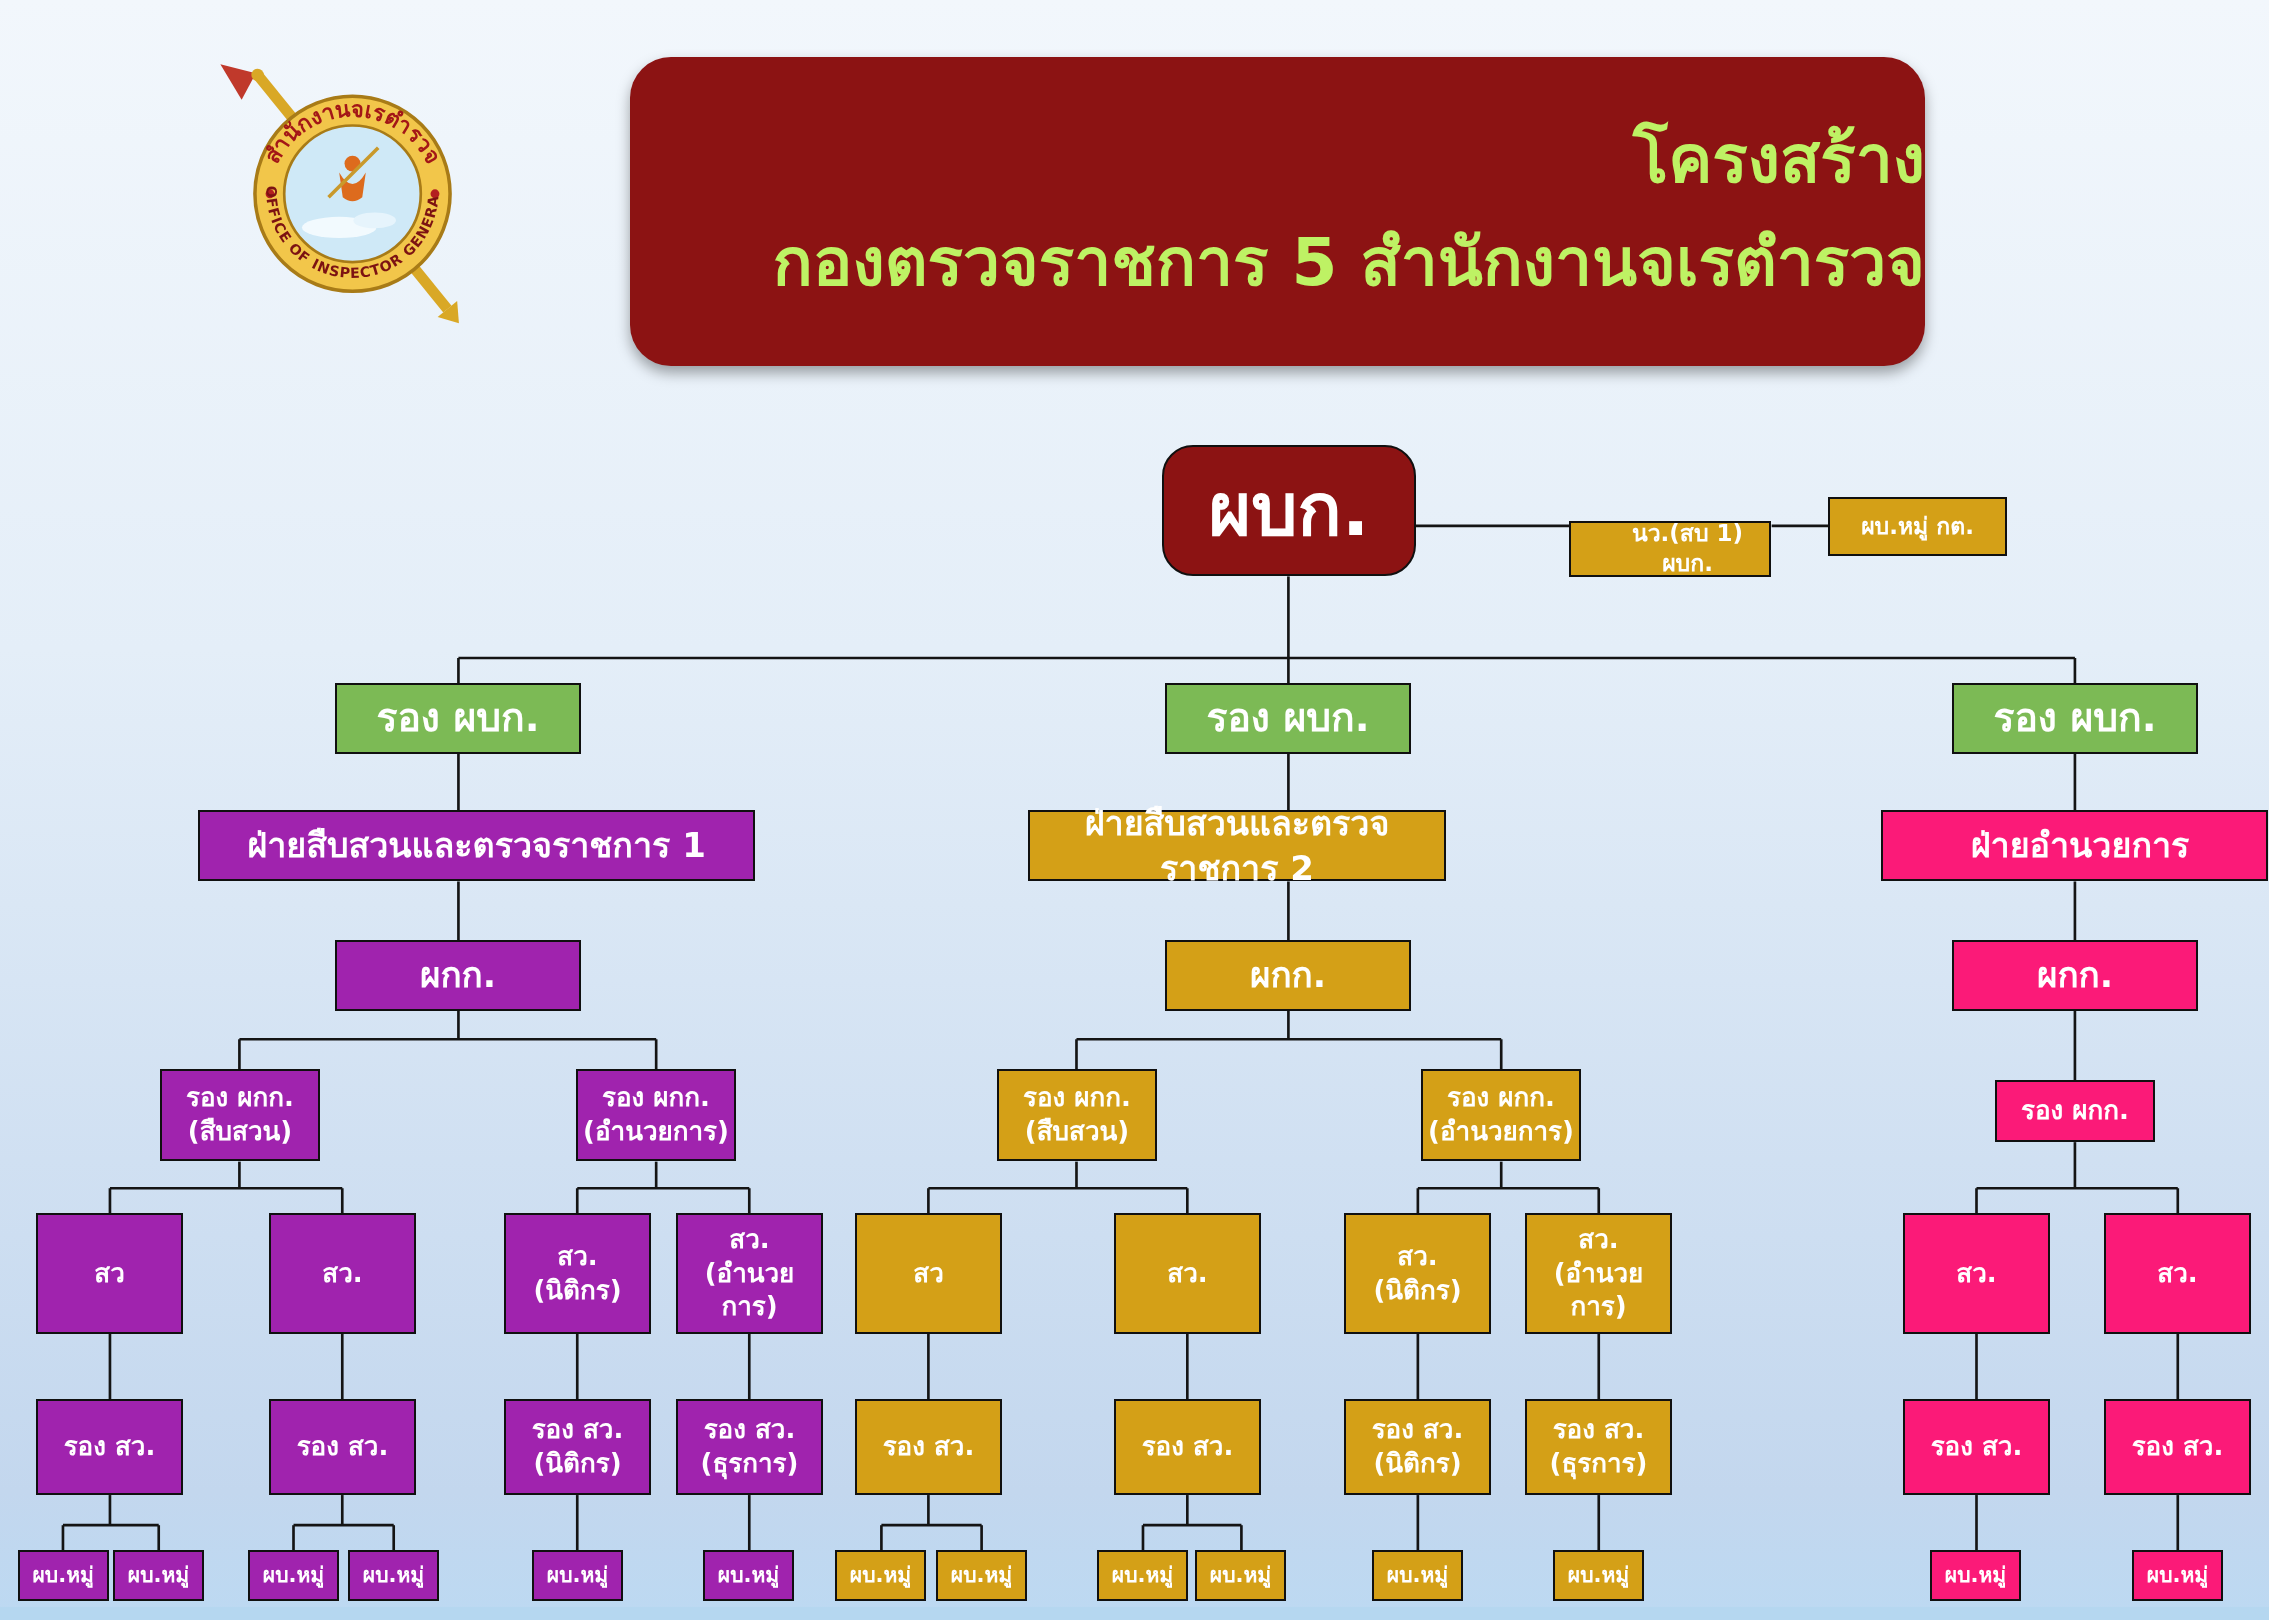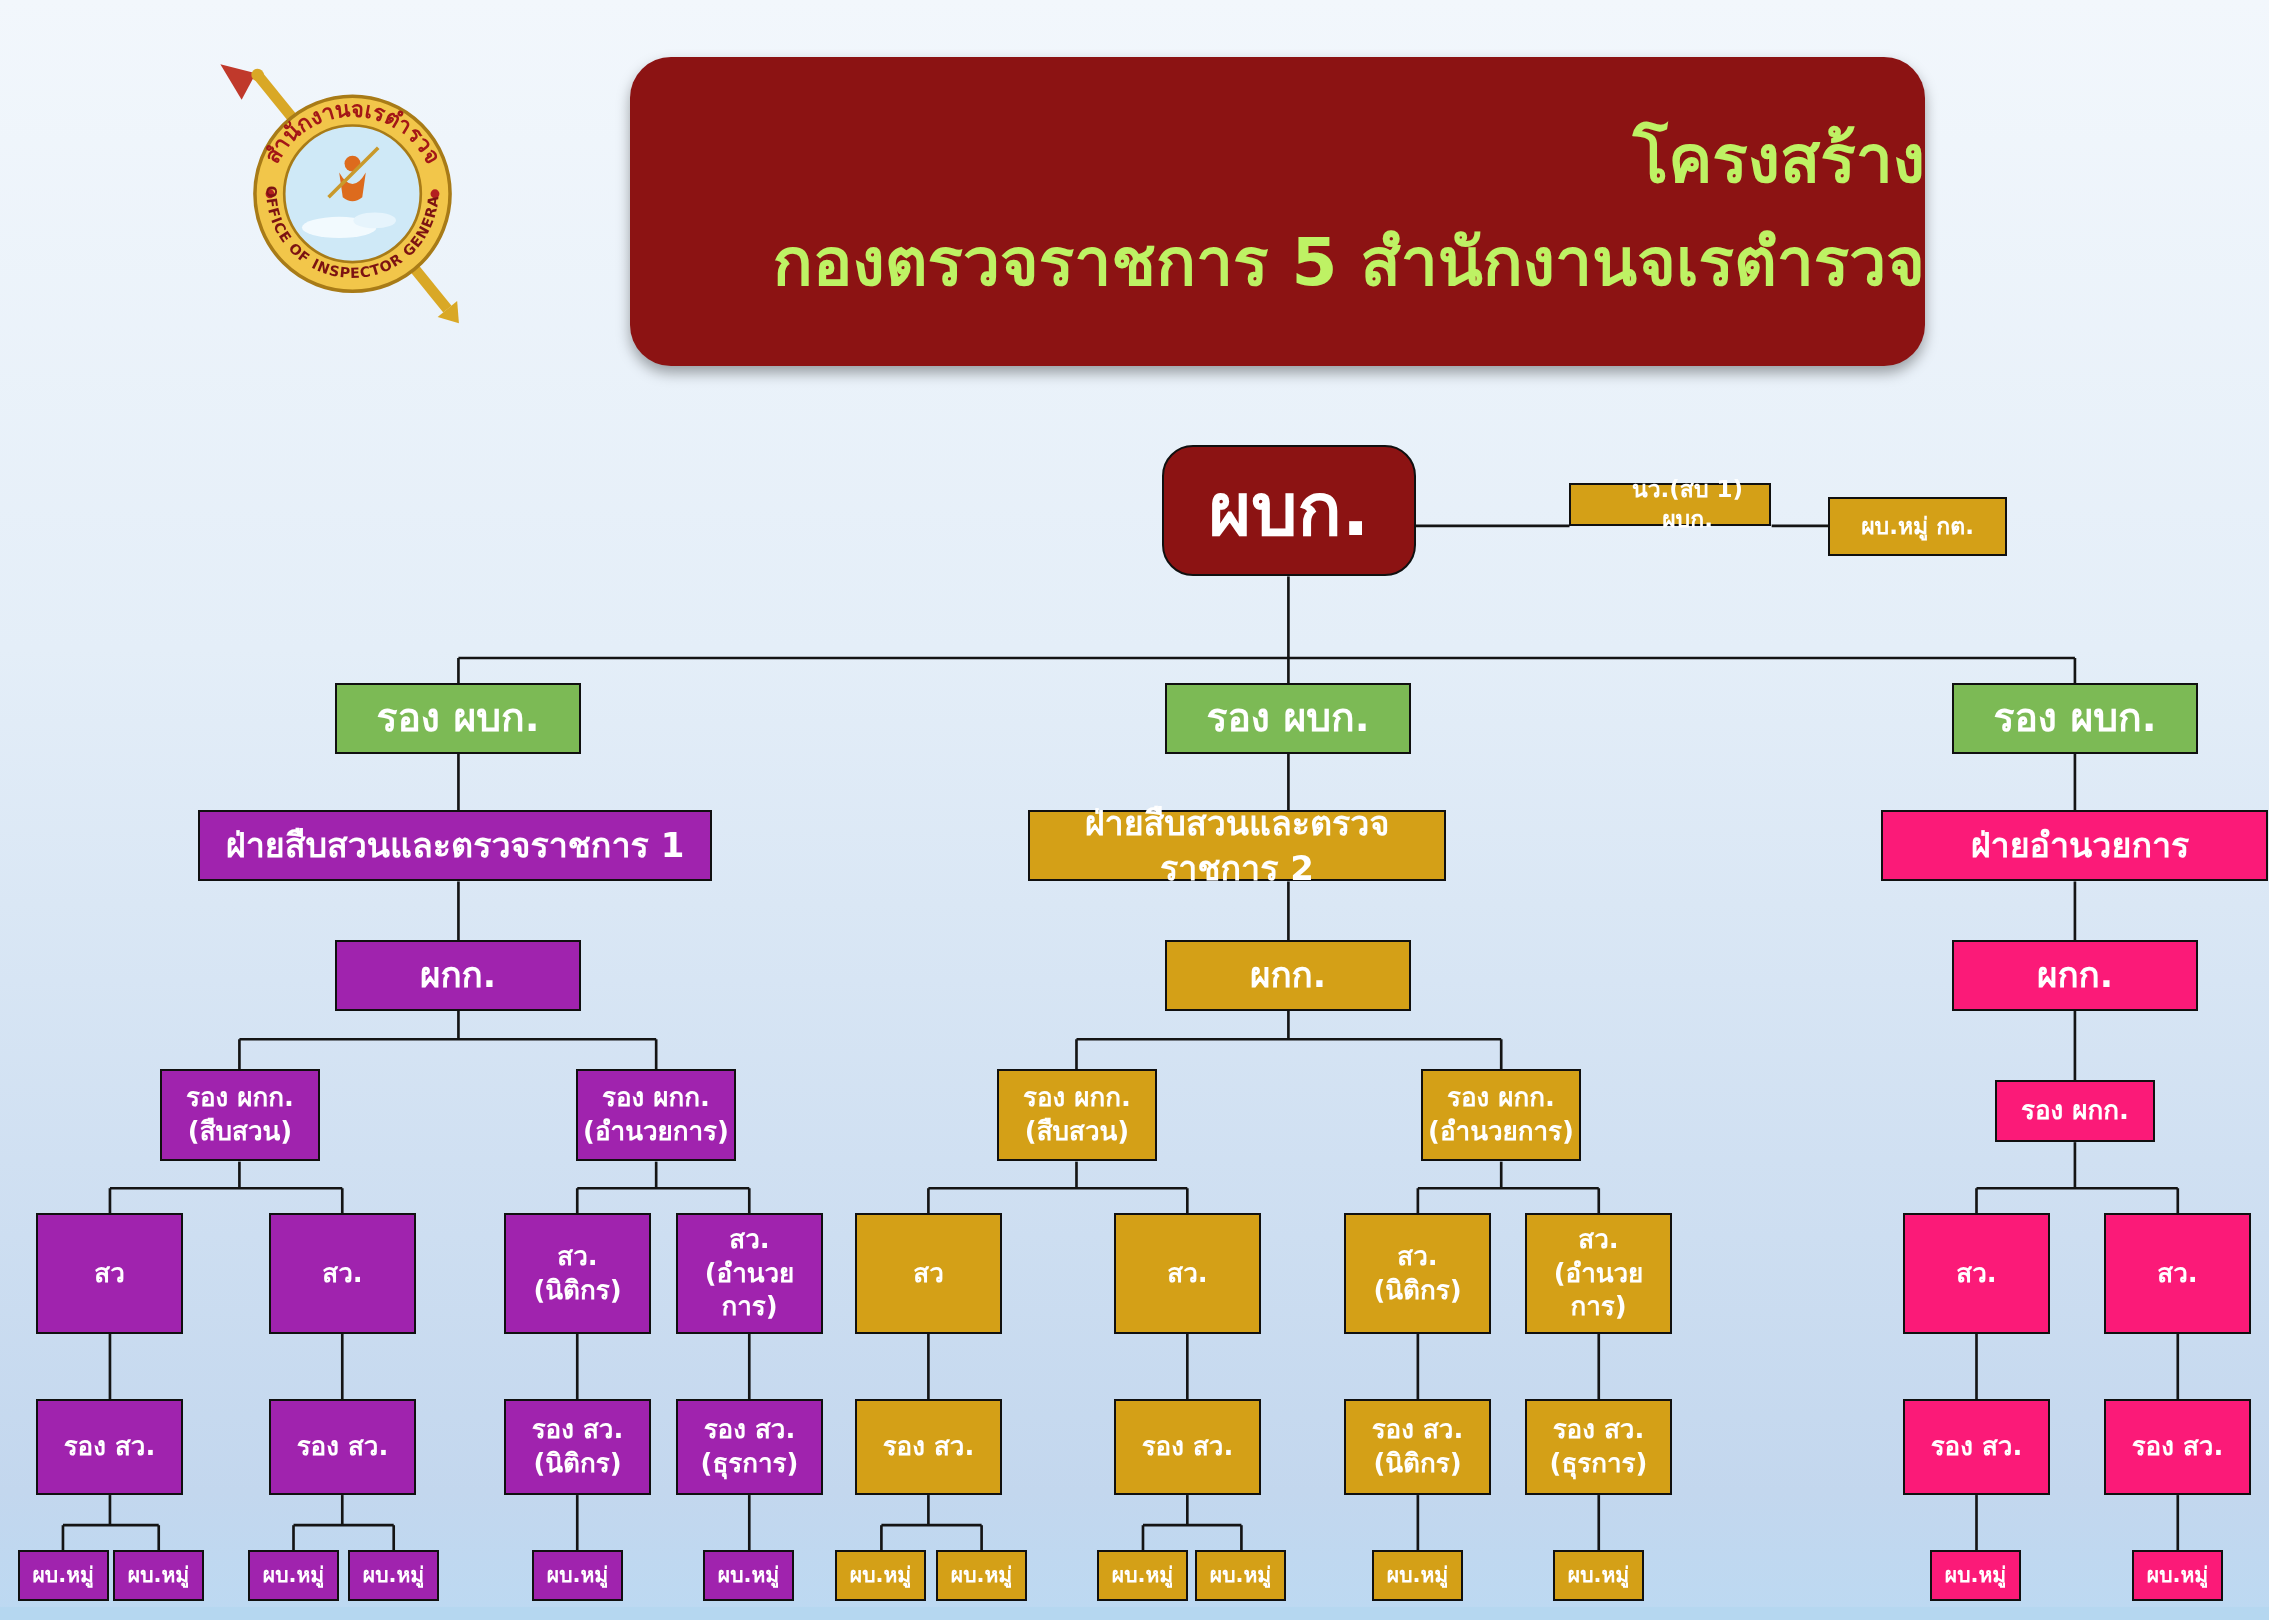--- a/index.html
+++ b/index.html
@@ -142,28 +142,28 @@
       <line x1="138" y1="174" x2="194" y2="118" stroke="#c9992b" stroke-width="4"></line>
     </g>
   </svg>
 
   <div class="title-box">
     <div class="title-line">โครงสร้าง</div>
     <div class="title-line">กองตรวจราชการ 5 สำนักงานจเรตำรวจ</div>
   </div>
 
   <div class="box red" style="left:1162px;top:445px;width:254px;height:131px;font-size:73px;">ผบก.</div>
-  <div class="box gold" style="left:1569px;top:483px;width:202px;height:43px;font-size:23px;padding-left:35px;">นว.(สบ 1) ผบก.</div>
+  <div class="box gold" style="left:1569px;top:521px;width:202px;height:56px;font-size:23px;padding-left:35px;">นว.(สบ 1) ผบก.</div>
   <div class="box gold" style="left:1828px;top:497px;width:179px;height:59px;font-size:23px;">ผบ.หมู่ กต.</div>
 
   <div class="box green" style="left:335px;top:683px;width:246px;height:71px;font-size:39px;">รอง ผบก.</div>
   <div class="box green" style="left:1165px;top:683px;width:246px;height:71px;font-size:39px;">รอง ผบก.</div>
   <div class="box green" style="left:1952px;top:683px;width:246px;height:71px;font-size:39px;">รอง ผบก.</div>
 
-  <div class="box purple" style="left:198px;top:810px;width:514px;height:71px;font-size:34px;">ฝ่ายสืบสวนและตรวจราชการ 1</div>
+  <div class="box purple" style="left:198px;top:810px;width:557px;height:71px;font-size:34px;">ฝ่ายสืบสวนและตรวจราชการ 1</div>
   <div class="box gold" style="left:1028px;top:810px;width:418px;height:71px;font-size:34px;">ฝ่ายสืบสวนและตรวจราชการ 2</div>
   <div class="box pink" style="left:1881px;top:810px;width:387px;height:71px;font-size:34px;padding-left:11px;">ฝ่ายอำนวยการ</div>
 
   <div class="box purple" style="left:335px;top:940px;width:246px;height:71px;font-size:35px;">ผกก.</div>
   <div class="box gold" style="left:1165px;top:940px;width:246px;height:71px;font-size:35px;">ผกก.</div>
   <div class="box pink" style="left:1952px;top:940px;width:246px;height:71px;font-size:35px;">ผกก.</div>
 
   <div class="box purple" style="left:160px;top:1069px;width:160px;height:92px;font-size:26px;">
     <span>รอง ผกก.</span>
     <span>(สืบสวน)</span>

